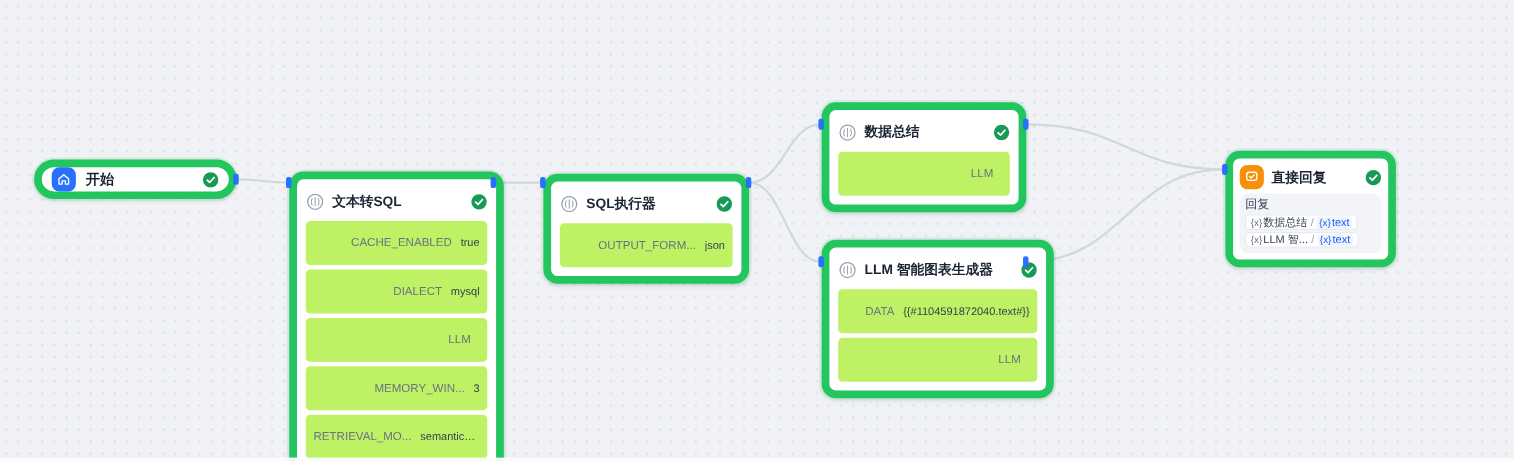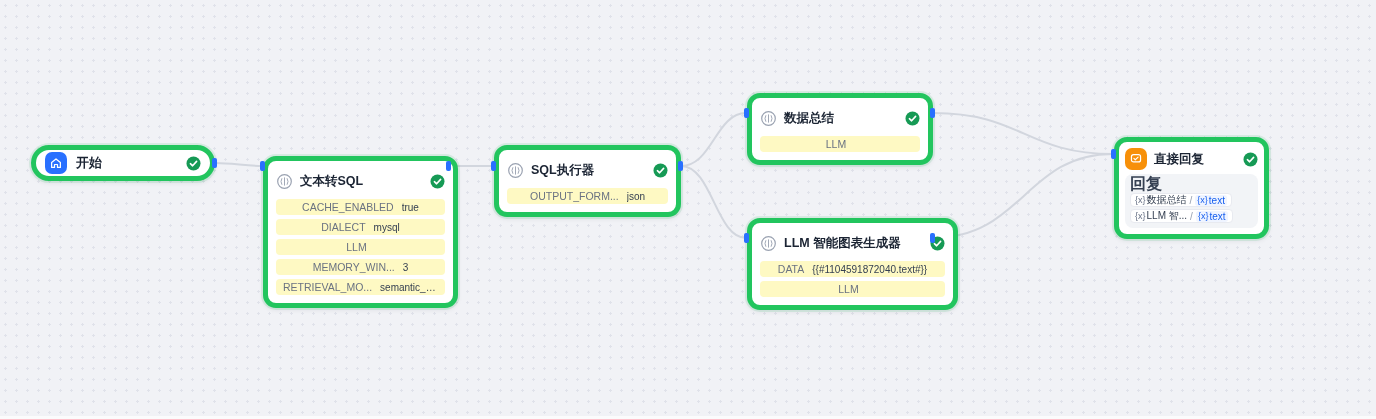--- a/index.html
+++ b/index.html
@@ -8,52 +8,52 @@
     font-family:"Liberation Sans","DejaVu Sans",sans-serif;
     background-color:#f1f2f6;
     background-image:radial-gradient(circle,#e0e2ea 1px,transparent 1.3px);
     background-size:11px 11px;
   }
   #edge-layer{position:absolute;left:0;top:0;z-index:1;}
   .edge{stroke:#d2d6de;stroke-width:2;fill:none;}
 
   .node{
     position:absolute;z-index:2;background:#fff;
-    border:5px solid #22c55e;border-radius:13px;
+    border:7px solid #22c55e;border-radius:13px;
     box-shadow:0 0 0 2px rgba(62,189,115,.14),0 2px 5px rgba(16,24,40,.08);
     padding:8px;box-sizing:border-box;
   }
   .title-row{display:flex;align-items:center;height:24px;gap:7px;}
   .node-title{font-size:12.5px;font-weight:bold;color:#1b2433;white-space:nowrap;}
   .check-badge{margin-left:auto;width:15px;height:15px;flex:0 0 auto;display:flex;}
 
   .app-icon{width:22px;height:22px;border-radius:7px;display:flex;align-items:center;justify-content:center;flex:0 0 auto;}
   .app-icon.blue{background:#2970ff;}
   .app-icon.orange{background:#f79009;}
   .plugin-icon{width:17px;height:17px;flex:0 0 auto;display:flex;}
 
   .params{margin-top:6px;}
   .param-row{
-    height:16px;margin-top:4px;background:#fef9c3;border-radius:4px;
-    display:flex;align-items:center;justify-content:center;
-    padding:0 7px;font-size:10.5px;overflow:hidden;
+    height:16px;margin-top:4px;background:#bef264;border-radius:4px;
+    display:flex;align-items:center;justify-content:flex-end;
+    padding:12px 7px;font-size:10.5px;overflow:hidden;
   }
   .param-row:first-child{margin-top:0;}
   .p-label{color:#6a7282;white-space:nowrap;flex:0 0 auto;margin-right:8px;}
   .p-value{color:#354052;white-space:nowrap;overflow:hidden;text-overflow:ellipsis;font-size:10px;}
 
   
   #start-node{width:184px;height:36px;border-radius:18px;display:flex;align-items:center;padding:0 9px;gap:9px;}
   #start-node .node-title{font-size:13px;}
 
   
   #answer-node{padding:6px;}
   #answer-node .title-row{height:22px;}
   .reply-panel{margin-top:4px;background:#f2f4f7;border-radius:8px;padding:3px 5px 5px 5px;}
-  .reply-header{font-size:16px;font-weight:bold;color:#354052;line-height:14px;}
+  .reply-header{font-size:11px;font-weight:normal;color:#354052;line-height:14px;}
   .var-row{
     margin-top:2px;background:#fff;border:1px solid #e8eaf0;border-radius:4px;
     display:inline-flex;align-items:center;height:14px;padding:0 4px;font-size:10px;
     max-width:100%;box-sizing:border-box;white-space:nowrap;
   }
   .var-row{display:flex;width:fit-content;}
   .vx{color:#667085;font-size:9px;margin-right:1px;}
   .vnode{color:#354052;}
   .vslash{color:#98a2b3;margin:0 3px;}
   .vref-pill{display:inline-flex;align-items:center;background:#eff4ff;border-radius:3px;padding:0 2px;}
@@ -123,21 +123,21 @@
         <span class="p-label">MEMORY_WIN...</span>
         <span class="p-value">3</span>
       </div>
     <div class="param-row">
         <span class="p-label">RETRIEVAL_MO...</span>
         <span class="p-value">semantic_search</span>
       </div>
   </div>
 </div>
 
-<div class="node" style="left:494px;top:145px;width:187px;">
+<div class="node" style="left:494px;top:158px;width:187px;">
   <div class="title-row">
     <span class="plugin-icon">
       <svg width="17" height="17" viewBox="0 0 20 20">
           <circle cx="10" cy="10" r="8" fill="none" stroke="#9aa2b1" stroke-width="1.4"></circle>
           <path d="M7 6.2 q-2.2 3.8 0 7.6 M10 5.2 v9.6 M13 6.2 q2.2 3.8 0 7.6" fill="none" stroke="#9aa2b1" stroke-width="1.1"></path>
         </svg>
     </span>
     <span class="node-title">SQL执行器</span>
     <span class="check-badge">
       <svg width="15" height="15" viewBox="0 0 15 15">

